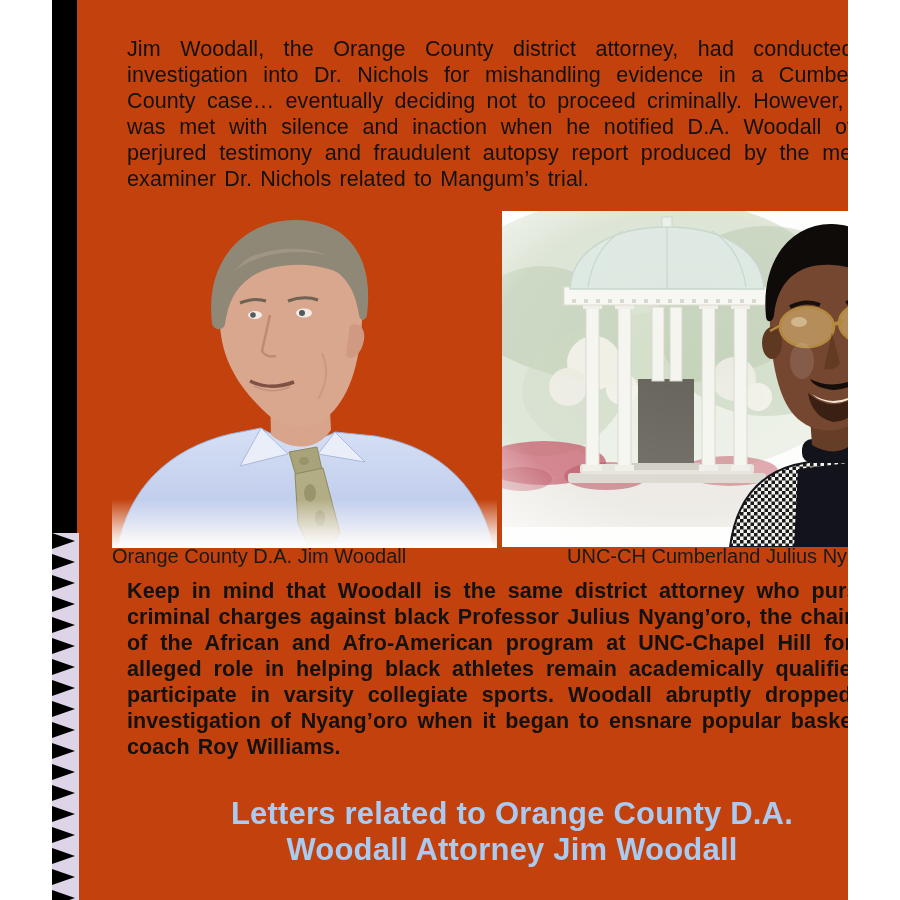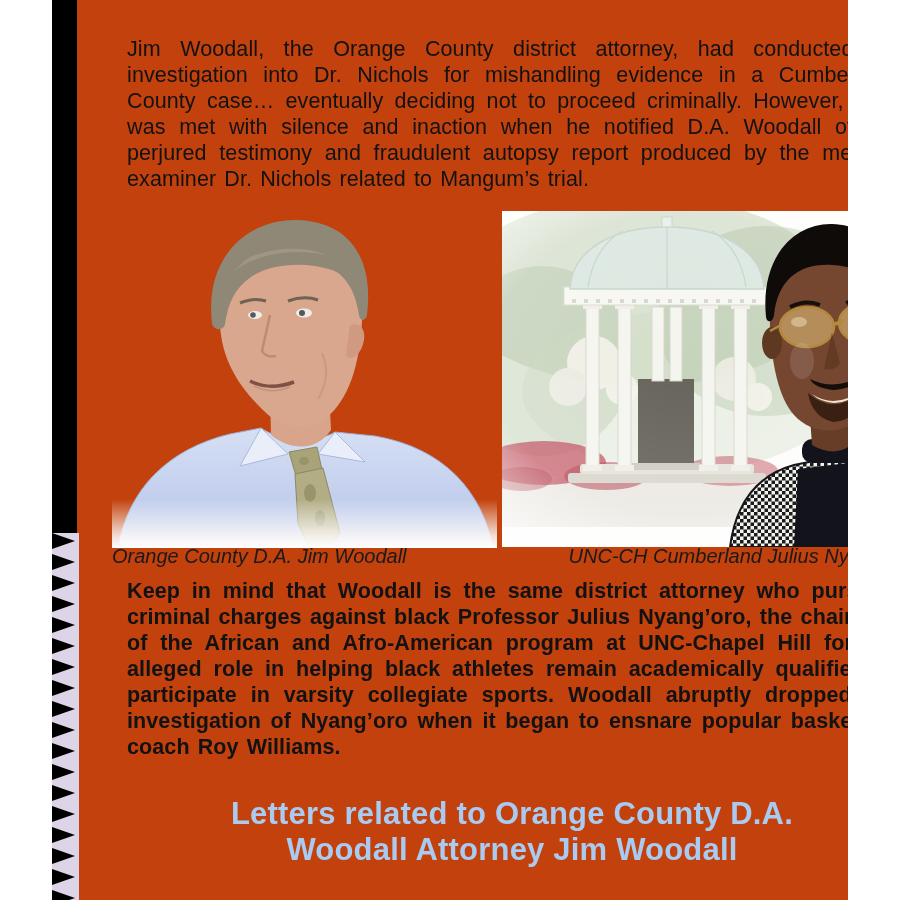--- a/index.html
+++ b/index.html
@@ -25,21 +25,21 @@
     font-size:21.5px; line-height:26px; color:#121212;
     text-align:justify; word-spacing:2px; letter-spacing:0.1px;
   }
   .para-1 { top:36px; }
   .para-2 { top:578px;font-weight:bold; }
   .photo { position:absolute; }
   .photo-left  { left:60px;  top:203px; width:385px; height:345px; }
   .photo-right { left:450px; top:211px; width:430px; height:336px; }
   .caption {
     position:absolute; top:544px; font-size:20px; line-height:24px;
-    color:#1a1a1a; text-align:center; white-space:nowrap;font-style:italic;
+    color:#1a1a1a; white-space:nowrap;
   }
   .caption-left  { left:60px;  width:290px; }
   .caption-right { left:515px; width:350px; }
   .heading {
     position:absolute; left:75px; top:796px; width:770px;
     text-align:center; font-weight:bold; font-size:31px; line-height:36px;
     letter-spacing:0.2px;
   }
 </style>
 </head>

